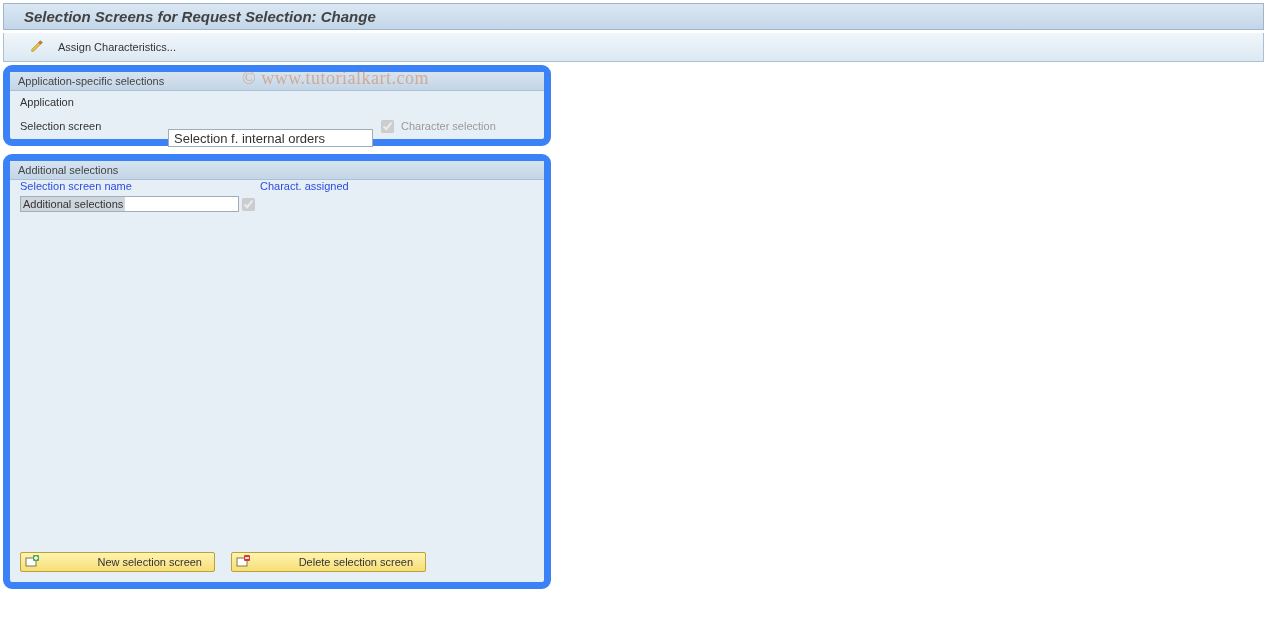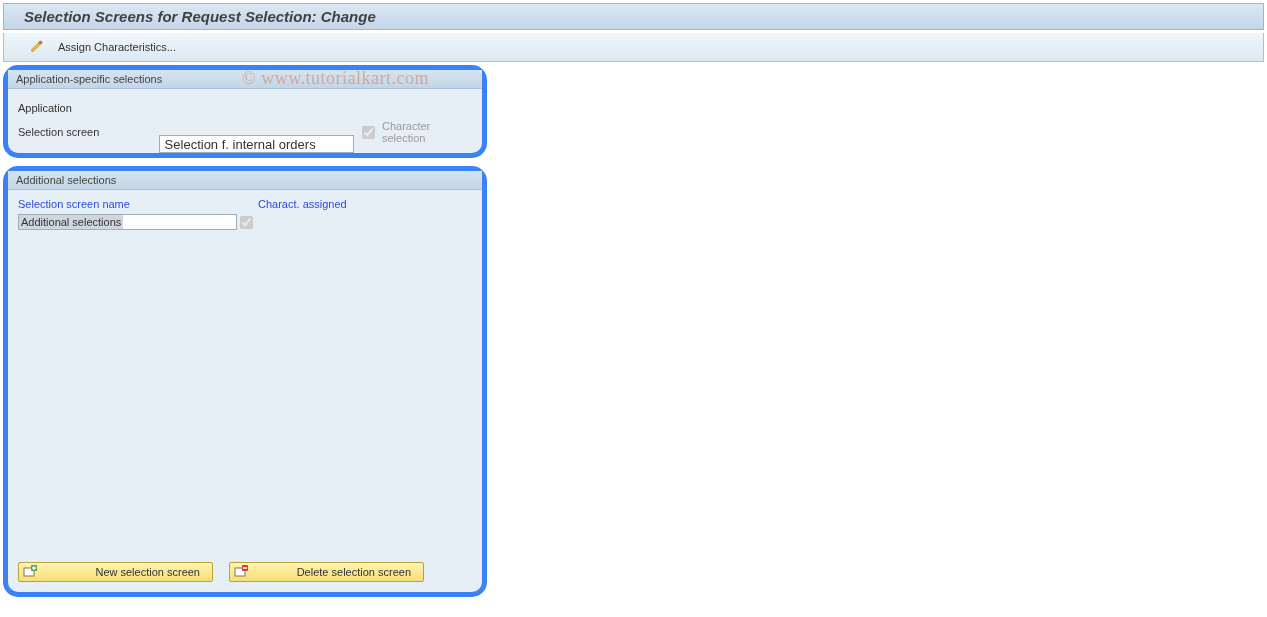--- a/index.html
+++ b/index.html
@@ -42,34 +42,34 @@
     color: #333;
     cursor: pointer;
   }
   .content {
     margin: 3px;
     display: flex;
     flex-direction: column;
     gap: 8px;
   }
   .groupbox {
-    width: 484px;
-    border: 5px solid #3b82f6;
-    border-radius: 15px;
+    width: 548px;
+    border: 7px solid #3b82f6;
+    border-radius: 9px;
     background: #e6eef6;
   }
   .groupbox .group-header {
     background: linear-gradient(#d6e4f0, #c3d5e6);
     border-bottom: 1px solid #aac0d4;
     padding: 3px 8px;
     font-size: 11px;
     color: #444;
   }
   .groupbox .group-body {
-    padding: 8px 10px;
+    padding: 0 10px;
   }
   .field-row {
     display: flex;
     align-items: center;
     height: 22px;
     margin-bottom: 2px;
   }
   .field-label {
     width: 148px;
     color: #333;

